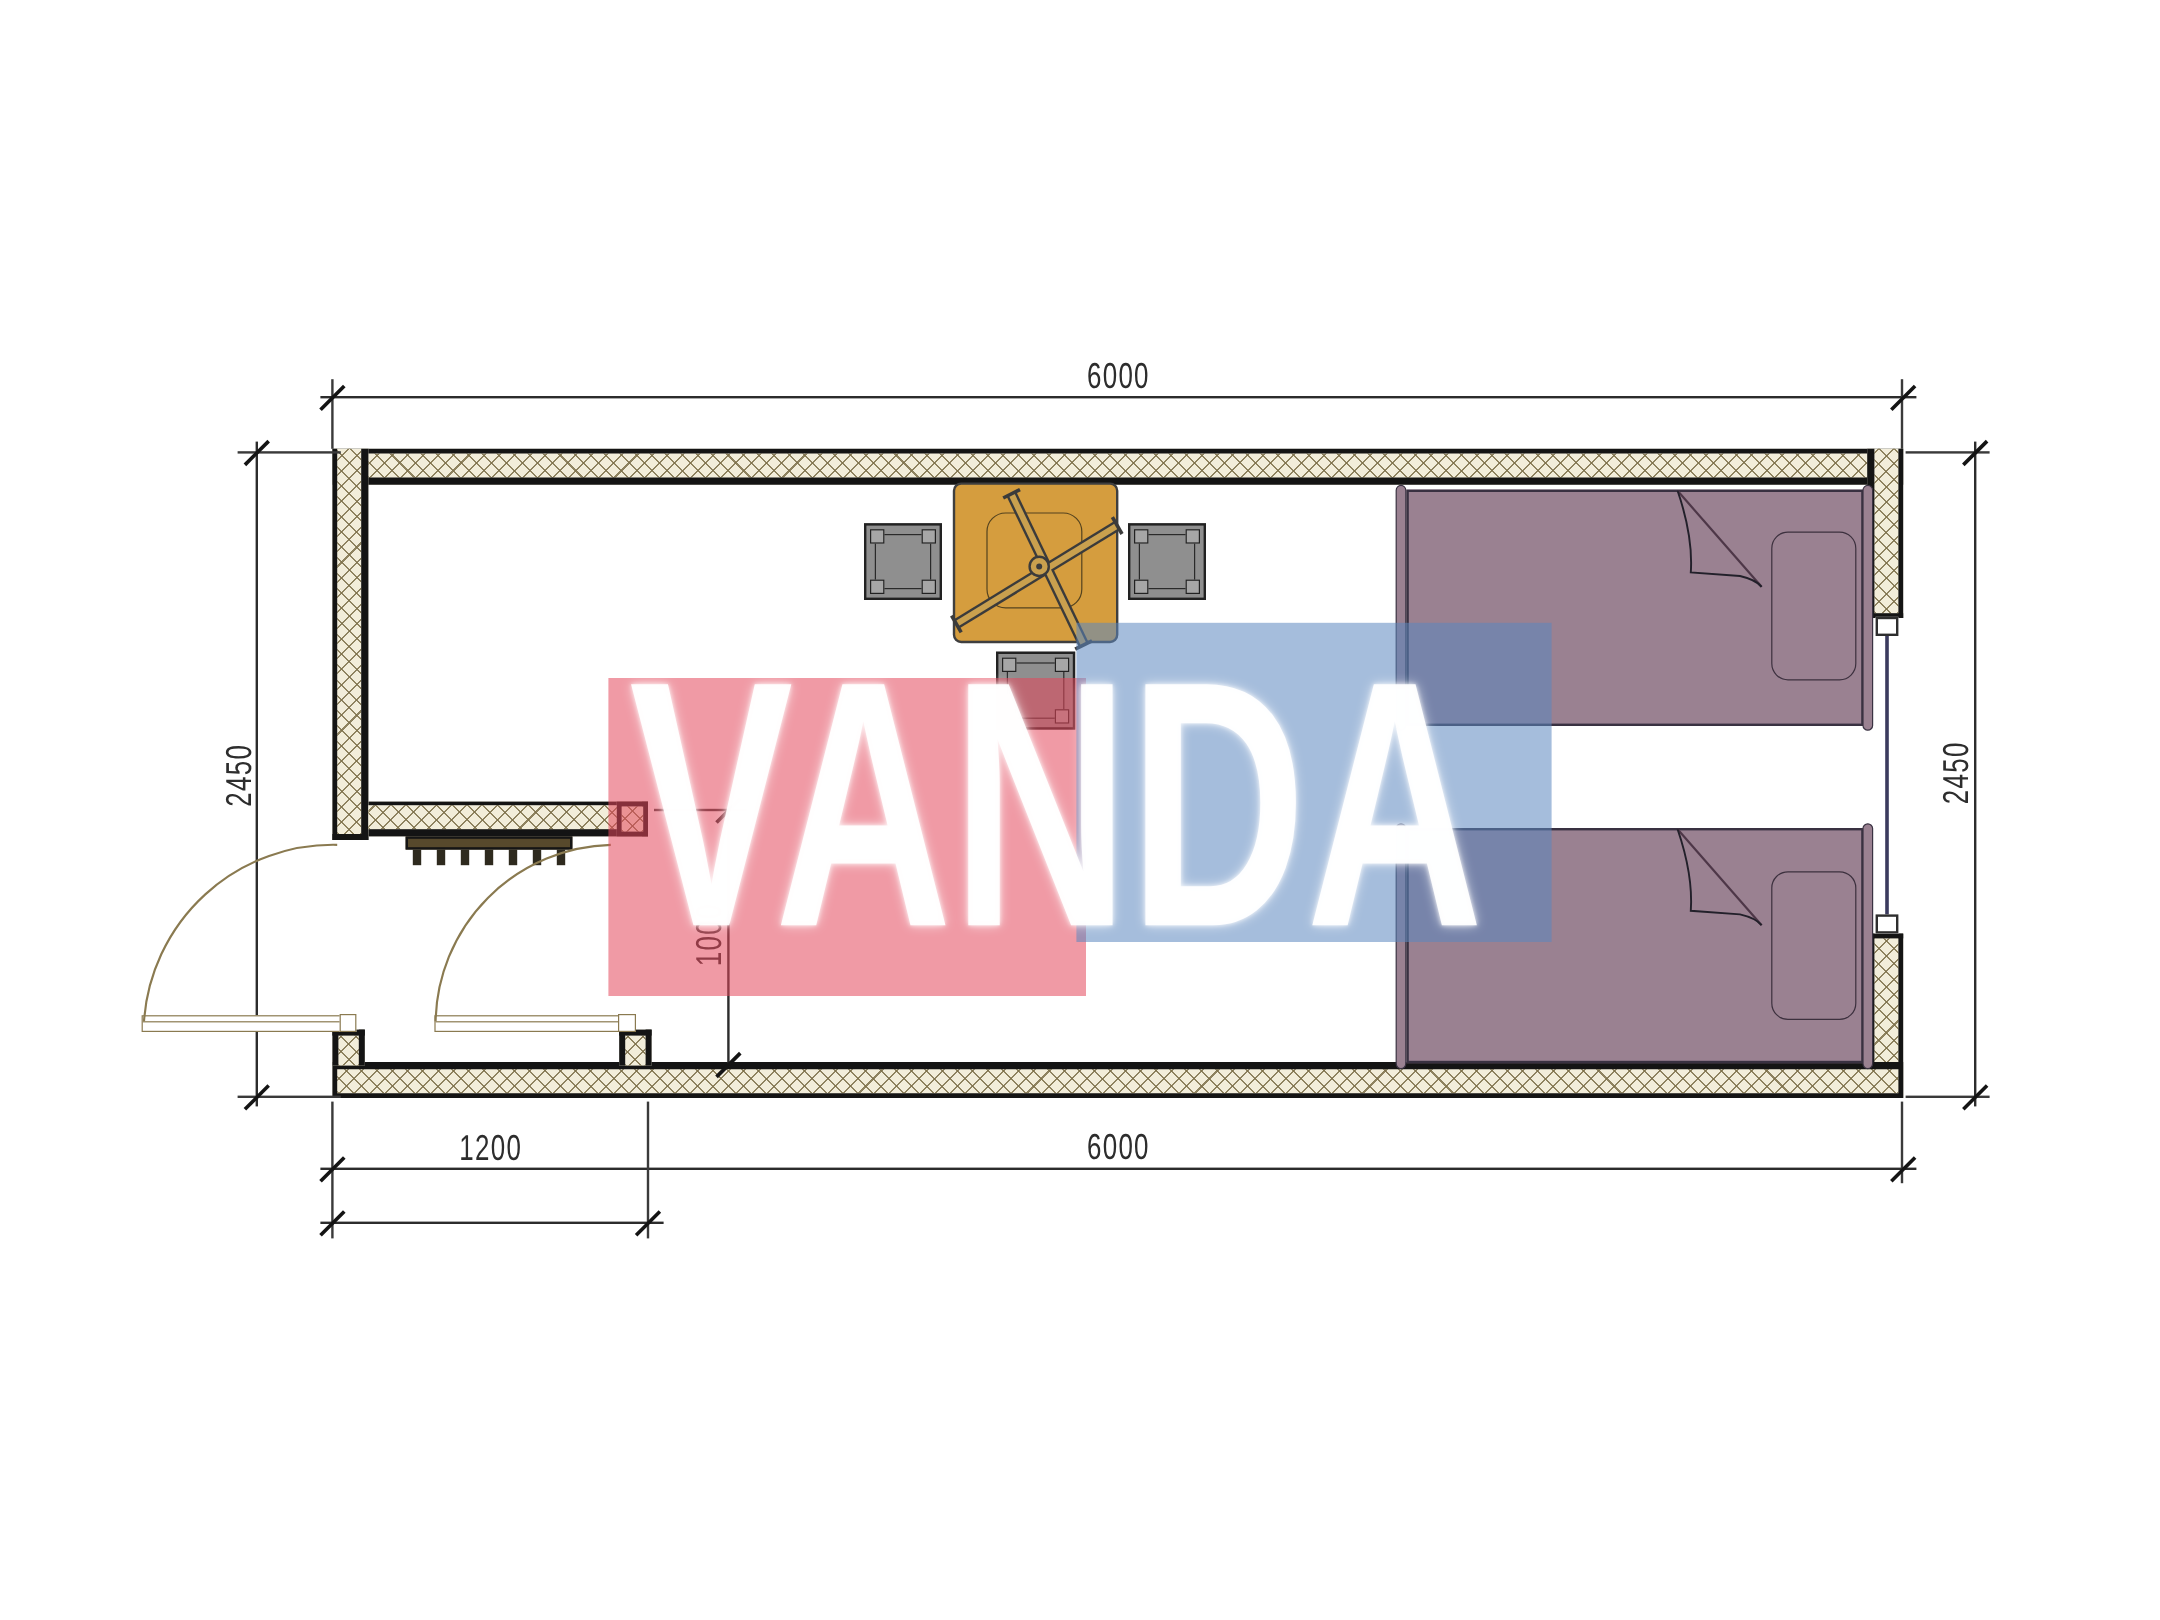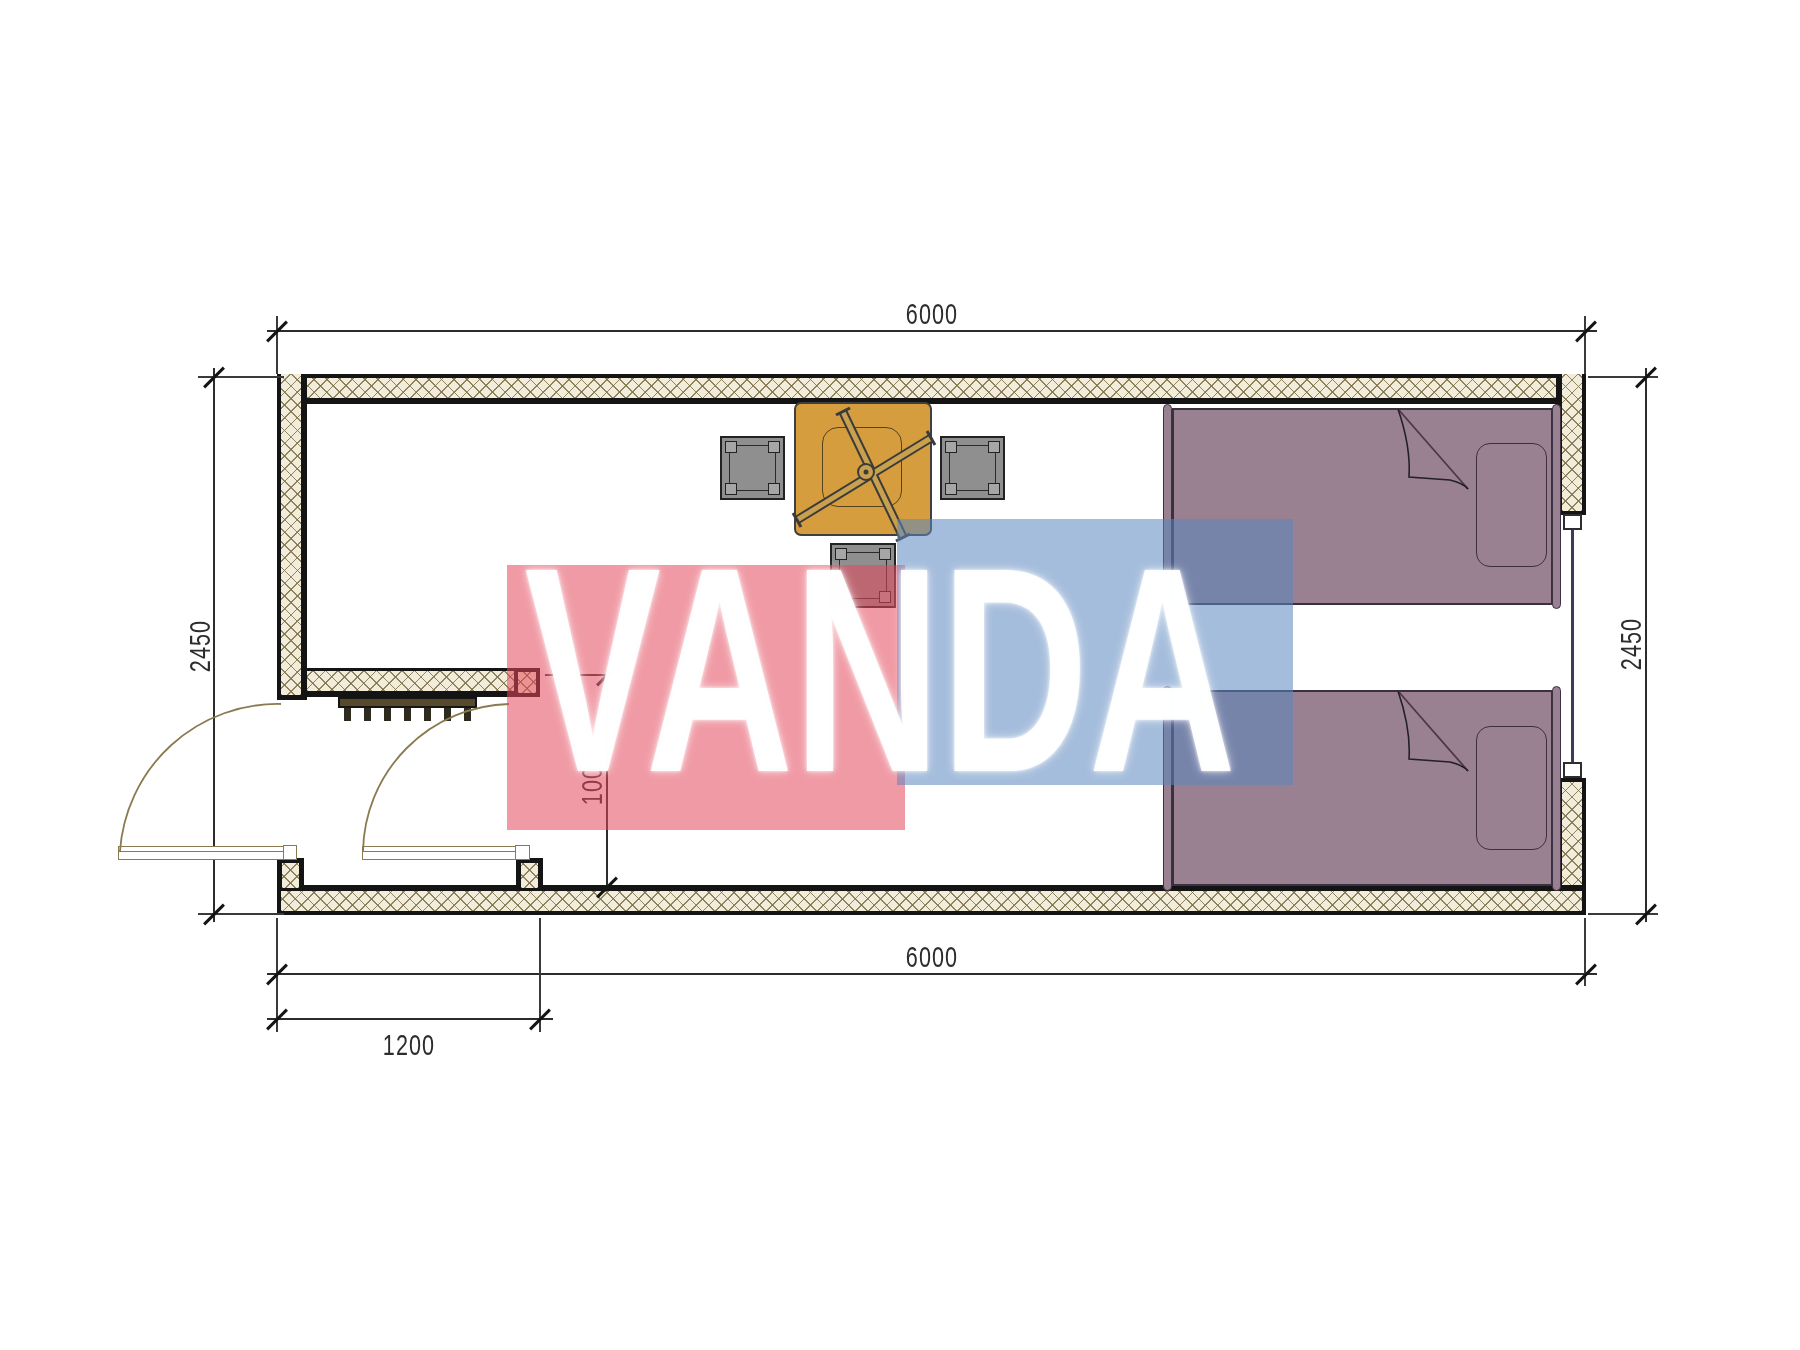--- a/index.html
+++ b/index.html
@@ -158,21 +158,21 @@
 <div class="tick" style="left:526px;top:1018px;"></div>
 <div class="tick" style="left:200px;top:376px;"></div>
 <div class="tick" style="left:200px;top:913px;"></div>
 <div class="tick" style="left:1632px;top:376px;"></div>
 <div class="tick" style="left:1632px;top:913px;"></div>
 <div class="tick" style="left:593px;top:674px;"></div>
 <div class="tick" style="left:593px;top:886px;"></div>
 
 <div class="dim" style="left:932px;top:314px;"><span class="sx">6000</span></div>
 <div class="dim" style="left:932px;top:957px;"><span class="sx">6000</span></div>
-<div class="dim" style="left:409px;top:1045px;"><span class="sx">1200</span></div>
+<div class="dim" style="left:409px;top:958px;"><span class="sx">1200</span></div>
 <div class="dim rot" style="left:200px;top:646px;"><span class="sx">2450</span></div>
 <div class="dim rot" style="left:1631px;top:644px;"><span class="sx">2450</span></div>
 <div class="dim rot" style="left:592px;top:779px;"><span class="sx">1000</span></div>
 
 <div class="wm-red"></div>
 <div class="wm-blue"></div>
 <div class="wm-text">
   <span>VANDA</span>
 </div>
 

